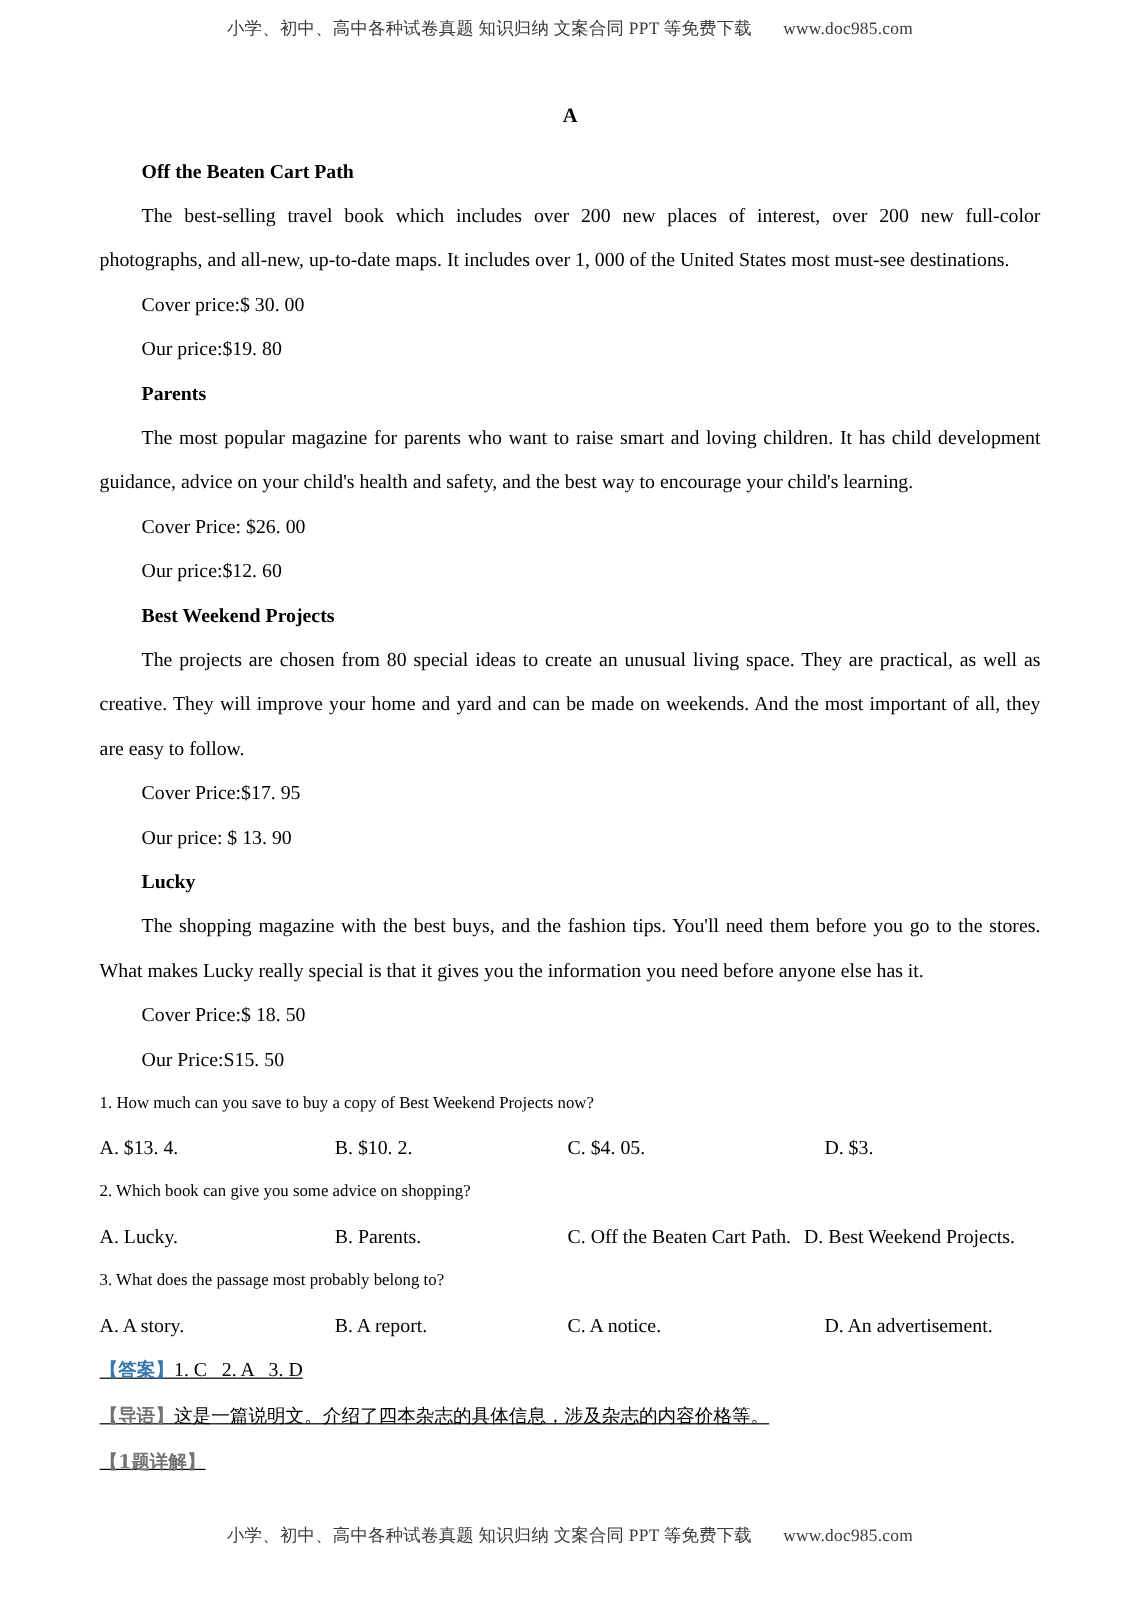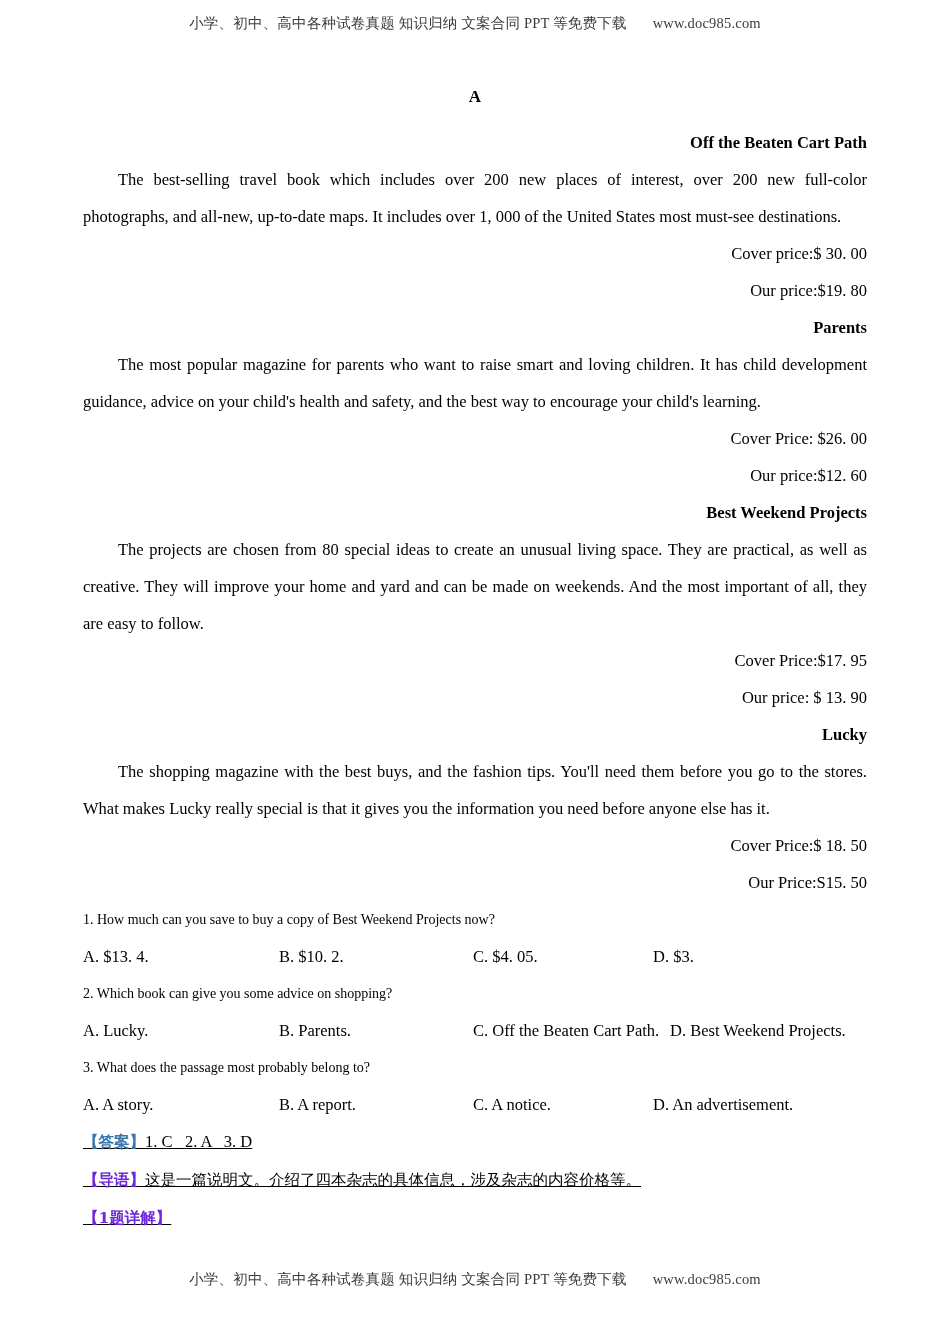--- a/index.html
+++ b/index.html
@@ -57,21 +57,20 @@
 
   
   .line {
     font-size: 16.5px;
     line-height: 37px;
     margin: 0;
     white-space: pre-wrap;
   }
   .indent {
     padding-left: 35px;
-    text-align: right;
   }
   .bold {
     font-weight: bold;
   }
   .para {
     font-size: 16.5px;
     line-height: 37px;
     margin: 0;
     text-indent: 35px;
     text-align: justify;
@@ -93,37 +92,37 @@
     height: 37px;
     white-space: nowrap;
   }
   .opt {
     position: absolute;
     top: 0;
   }
   .opt.a { left: 0px; }
   .opt.b { left: 196px; }
   .opt.c { left: 390px; }
-  .opt.d { left: 570px; }
+  .opt.d { left: 604px; }
   
   .options.inline-d .opt.d { left: 587px; }
 
   .ans-line {
     font-size: 16.5px;
     line-height: 37px;
     margin: 0;
     white-space: pre;
     text-decoration: underline;
   }
   .tag-blue {
     color: #3a77ad;
     font-weight: bold;
   }
   .tag-black {
-    color: #6d28d9;
+    color: #737373;
     font-weight: bold;
   }
   .ans-values {
     color: #000000;
   }
   .cn {
     font-family: "DejaVu Sans", "Liberation Sans", sans-serif;
     font-size: 15.5px;
   }
   .cn-serif {

